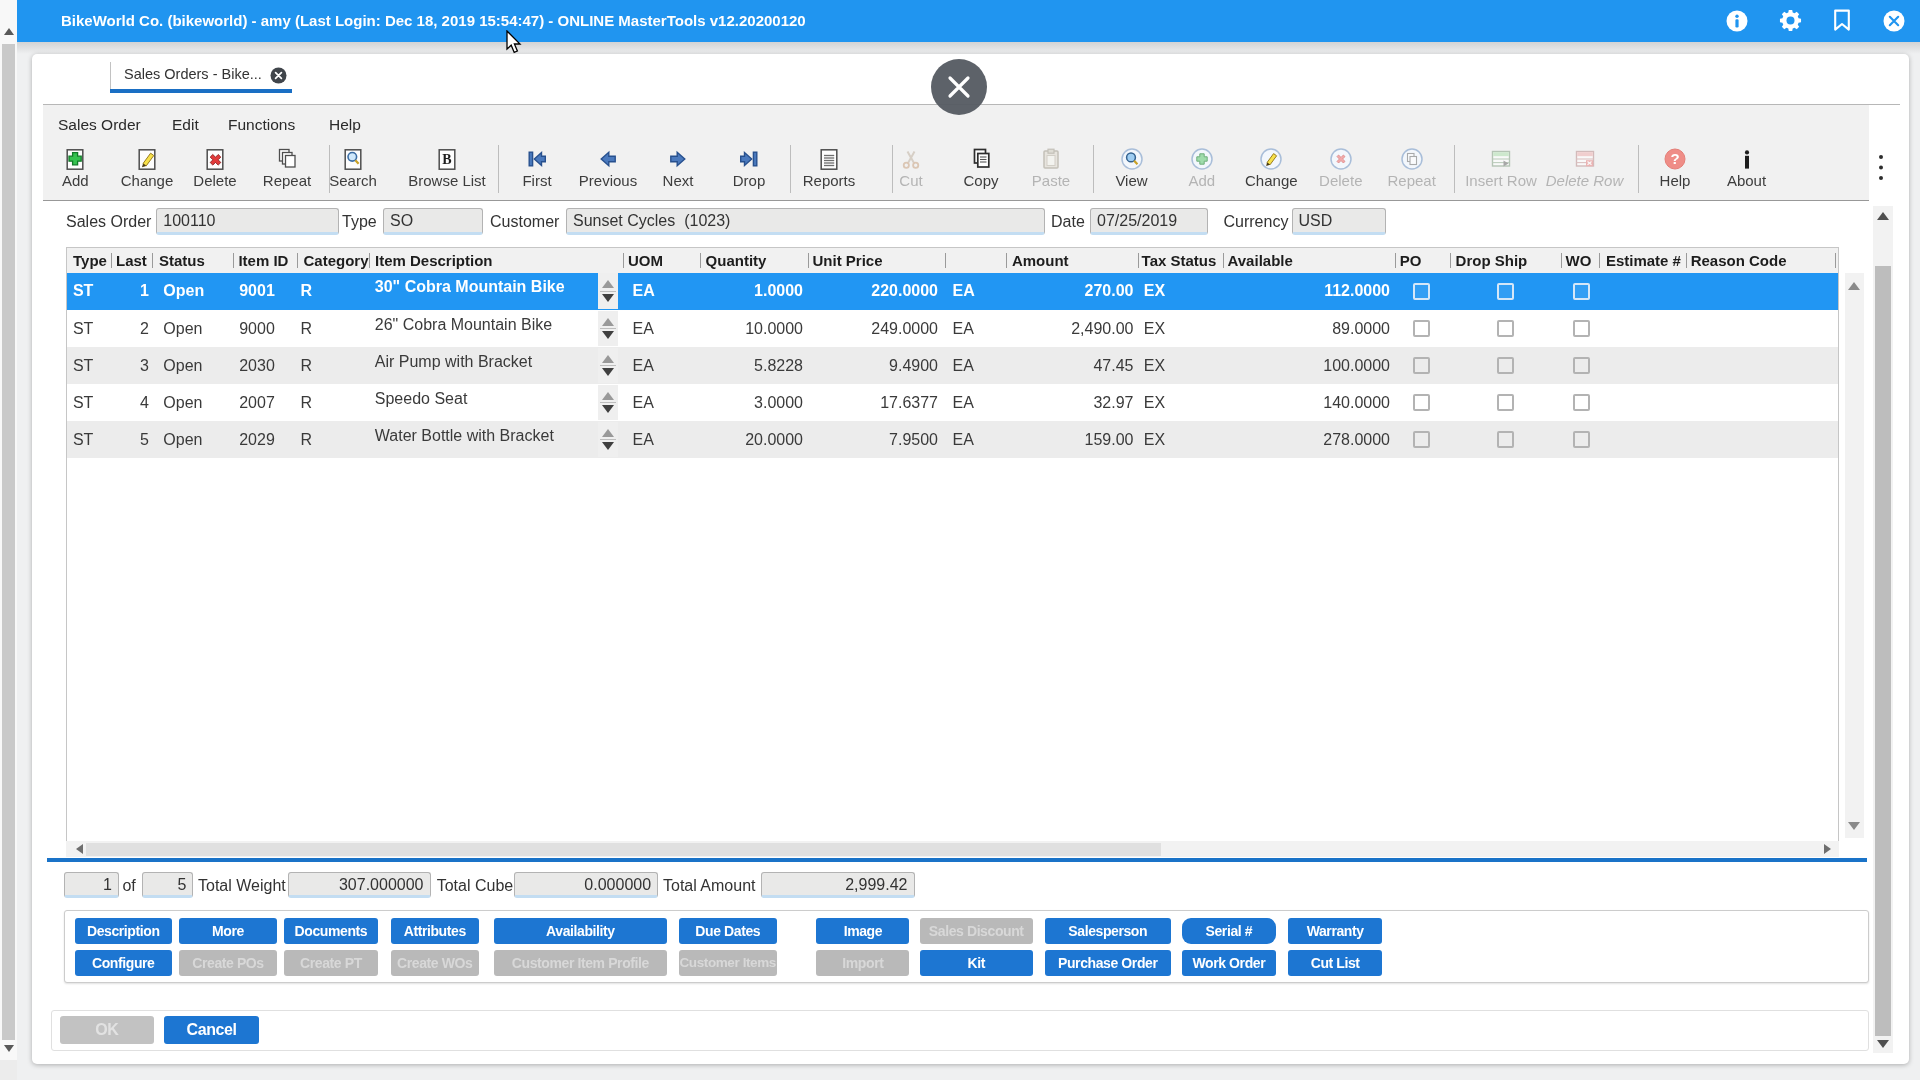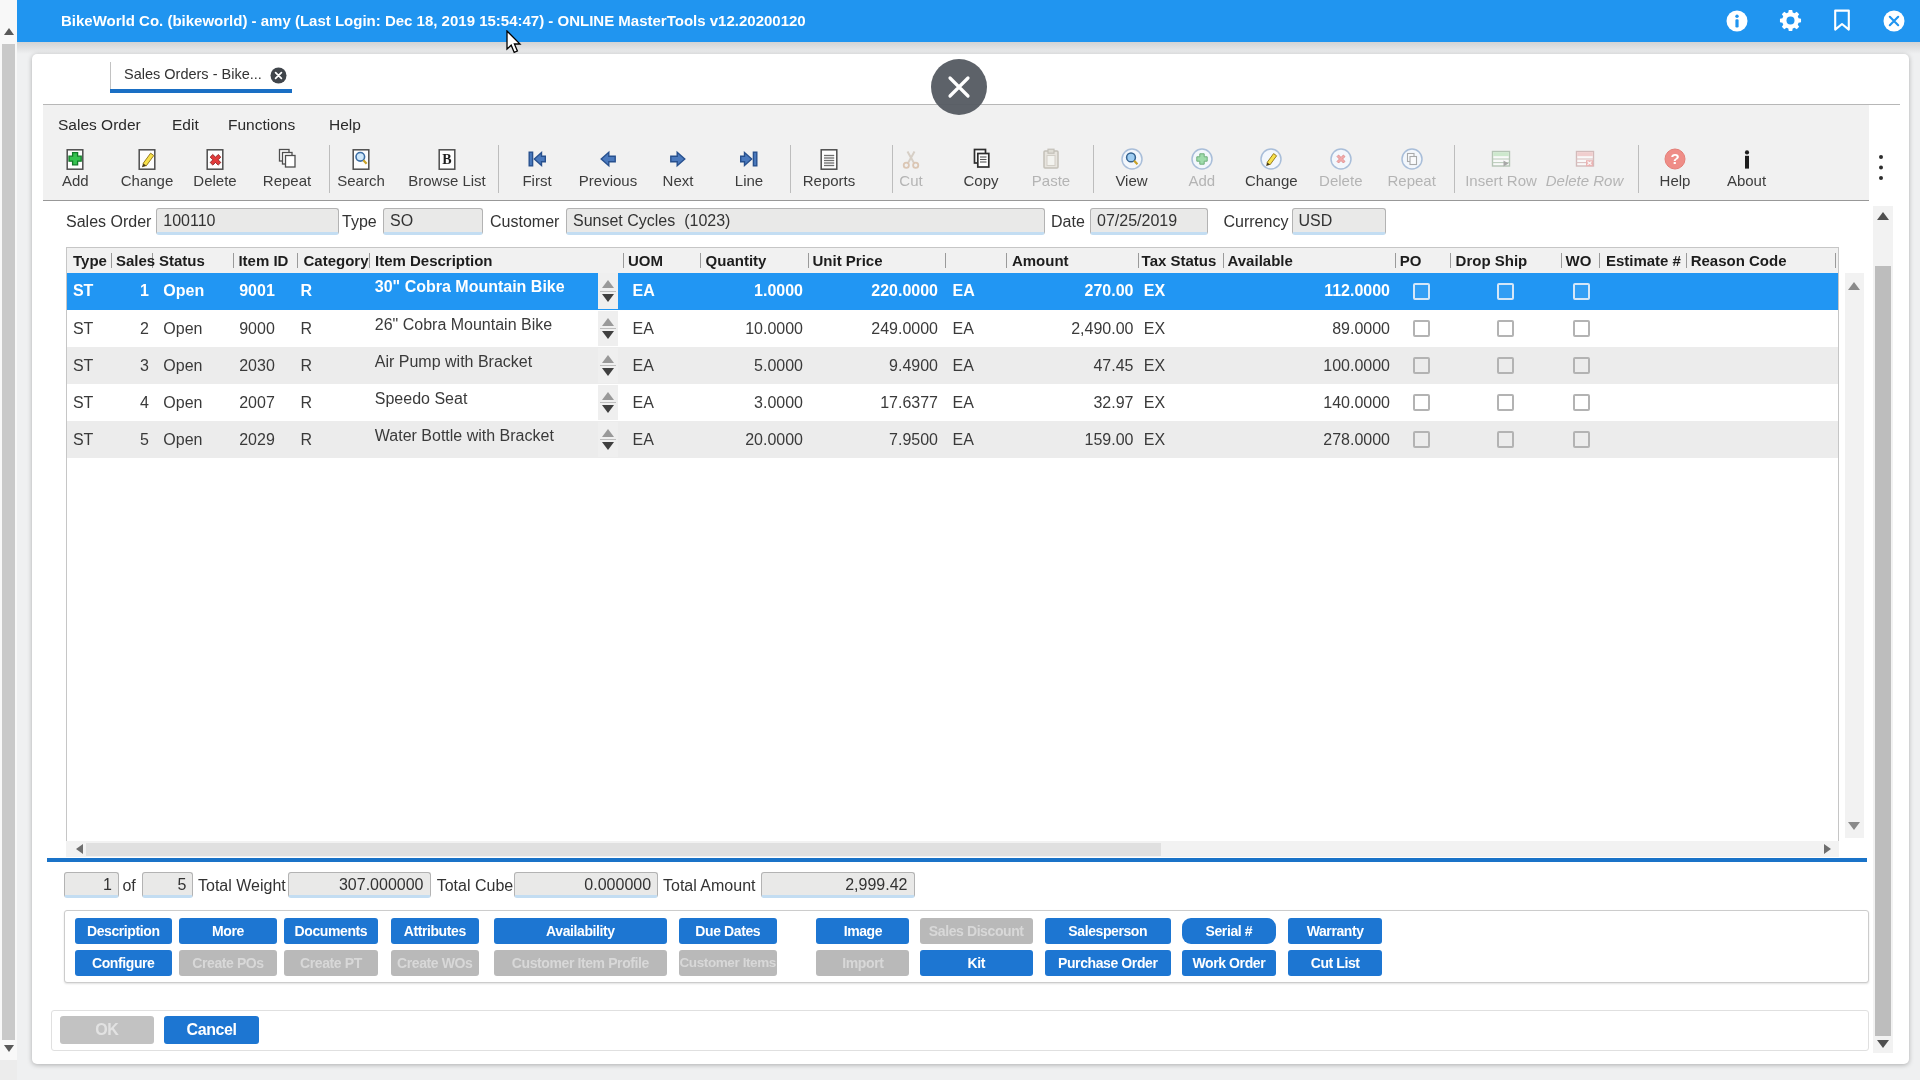--- a/index.html
+++ b/index.html
@@ -89,21 +89,21 @@
   </div>
 <div class="tool" style="left:242px;top:148px;">
     <svg width="22" height="22" viewBox="0 0 22 22" style="display:block;margin:0 auto;">
       <rect x="3.5" y="1.5" width="9.5" height="11.5" fill="#fff" stroke="#4e4e4e" stroke-width="1.3"></rect>
       <rect x="6.5" y="4.5" width="9.5" height="11.5" fill="#fff" stroke="#4e4e4e" stroke-width="1.3"></rect>
       <rect x="9.5" y="7.5" width="9.5" height="11.5" fill="#fff" stroke="#4e4e4e" stroke-width="1.3"></rect>
     </svg>
     <span class="tl">Repeat</span>
   </div>
 <div class="vsep" style="left:329px;"></div>
-<div class="tool" style="left:316px;top:148px;">
+<div class="tool" style="left:308px;top:148px;">
     <svg width="22" height="22" viewBox="0 0 22 22" style="display:block;margin:0 auto;">
       <rect x="3.2" y="1.8" width="15.6" height="19.4" fill="#fdfdfd" stroke="#4e4e4e" stroke-width="1.5"></rect>
       <circle cx="10.3" cy="8.8" r="4.3" fill="#cfe8fb" stroke="#3c6ea5" stroke-width="1.6"></circle>
       <line x1="13.4" y1="12.2" x2="16.6" y2="15.8" stroke="#c9a227" stroke-width="2.2"></line>
     </svg>
     <span class="tl">Search</span>
   </div>
 <div class="tool" style="left:402px;top:148px;">
     <svg width="22" height="22" viewBox="0 0 22 22" style="display:block;margin:0 auto;">
       <rect x="3.2" y="1.8" width="15.6" height="19.4" fill="#fdfdfd" stroke="#4e4e4e" stroke-width="1.5"></rect>
@@ -129,21 +129,21 @@
     <svg width="22" height="22" viewBox="0 0 22 22" style="display:block;margin:0 auto;">
       <path d="M17.8 11 L10.2 4.2 L10.2 8.2 L3.8 8.2 L3.8 13.8 L10.2 13.8 L10.2 17.8 Z" fill="#4a79bd" stroke="#27508e" stroke-width="1.4"></path>
     </svg>
     <span class="tl">Next</span>
   </div>
 <div class="tool" style="left:704px;top:148px;">
     <svg width="22" height="22" viewBox="0 0 22 22" style="display:block;margin:0 auto;">
       <path d="M13.7 11 L6.5 4.5 L6.5 8.3 L2.7 8.3 L2.7 13.7 L6.5 13.7 L6.5 17.5 Z" fill="#4a79bd" stroke="#27508e" stroke-width="1.4"></path>
       <rect x="15.4" y="4.2" width="3.4" height="13.6" fill="#4a79bd" stroke="#27508e" stroke-width="1.4"></rect>
     </svg>
-    <span class="tl">Line</span>
+    <span class="tl">Drop</span>
   </div>
 <div class="vsep" style="left:789.6px;"></div>
 <div class="tool" style="left:784px;top:148px;">
     <svg width="22" height="22" viewBox="0 0 22 22" style="display:block;margin:0 auto;">
       <rect x="3.2" y="1.8" width="15.6" height="19.4" fill="#fdfdfd" stroke="#4e4e4e" stroke-width="1.5"></rect>
       <line x1="6" y1="7.5" x2="16.2" y2="7.5" stroke="#6e6e6e" stroke-width="1.3"></line>
       <line x1="6" y1="10" x2="16.2" y2="10" stroke="#6e6e6e" stroke-width="1.3"></line>
       <line x1="6" y1="12.5" x2="16.2" y2="12.5" stroke="#6e6e6e" stroke-width="1.3"></line>
       <line x1="6" y1="15" x2="16.2" y2="15" stroke="#6e6e6e" stroke-width="1.3"></line>
       <line x1="6" y1="17.5" x2="16.2" y2="17.5" stroke="#6e6e6e" stroke-width="1.3"></line>
@@ -294,21 +294,21 @@
 <div class="sep" style="left:1006.3px;"></div>
 <div class="sep" style="left:1137.5px;"></div>
 <div class="sep" style="left:1222.5px;"></div>
 <div class="sep" style="left:1395.1px;"></div>
 <div class="sep" style="left:1449.9px;"></div>
 <div class="sep" style="left:1560.9px;"></div>
 <div class="sep" style="left:1599.4px;"></div>
 <div class="sep" style="left:1686.1px;"></div>
 <div class="sep" style="left:1835.2px;"></div>
 <div class="hdrcell" style="left:73px;">Type</div>
-<div class="hdrcell" style="left:116px;">Sales</div>
+<div class="hdrcell" style="left:116px;">Last</div>
 <div class="hdrcell" style="left:159px;">Status</div>
 <div class="hdrcell" style="left:238.4px;">Item ID</div>
 <div class="hdrcell" style="left:303.5px;">Category</div>
 <div class="hdrcell" style="left:375px;">Item Description</div>
 <div class="hdrcell" style="left:628px;">UOM</div>
 <div class="hdrcell" style="left:705.6px;">Quantity</div>
 <div class="hdrcell" style="left:812.5px;">Unit Price</div>
 <div class="hdrcell" style="left:949.4px;margin-top:24px;">PUOM</div>
 <div class="hdrcell" style="left:1011.9px;">Amount</div>
 <div class="hdrcell" style="left:1141.6px;">Tax Status</div>
@@ -370,21 +370,21 @@
 <div class="cell" style="left:96.80000000000001px;top:9.5px;">Open</div>
 <div class="cell" style="left:172.7px;top:9.5px;">2030</div>
 <div class="cell" style="left:234.0px;top:9.5px;">R</div>
 <div class="cell" style="left:308.3px;top:5.5px;">Air Pump with Bracket</div>
 <div class="abs" style="left:531.0px;top:0.8px;width:20px;height:35.6px;background:#efefef;">
       <div class="tri" style="left:4px;top:7px;border-left:6px solid transparent;border-right:6px solid transparent;border-bottom:8px solid #999;"></div>
       <div class="abs" style="left:2px;top:17.3px;width:16px;height:1.4px;background:#bdbdbd;"></div>
       <div class="tri" style="left:4px;bottom:7px;border-left:6px solid transparent;border-right:6px solid transparent;border-top:8px solid #3f3f3f;"></div>
     </div>
 <div class="cell" style="left:566.0px;top:9.5px;">EA</div>
-<div class="cellr" style="left:633.5px;top:9.5px;width:103px;">5.0000</div>
+<div class="cellr" style="left:633.5px;top:9.5px;width:103px;">5.8228</div>
 <div class="cellr" style="left:741.5px;top:9.5px;width:130px;">9.4900</div>
 <div class="cell" style="left:886.0px;top:9.5px;">EA</div>
 <div class="cellr" style="left:939.5px;top:9.5px;width:127.5px;">47.45</div>
 <div class="cell" style="left:1077.3px;top:9.5px;">EX</div>
 <div class="cellr" style="left:1156.0px;top:9.5px;width:167.5px;">100.0000</div>
 <div class="cb" style="left:1346.0px;top:10px;"></div>
 <div class="cb" style="left:1430.7px;top:10px;"></div>
 <div class="cb" style="left:1506.7px;top:10px;"></div>
 </div>
 <div class="abs " style="left:66.5px;top:384px;width:1771.0px;height:37.2px;background:#ffffff;">

